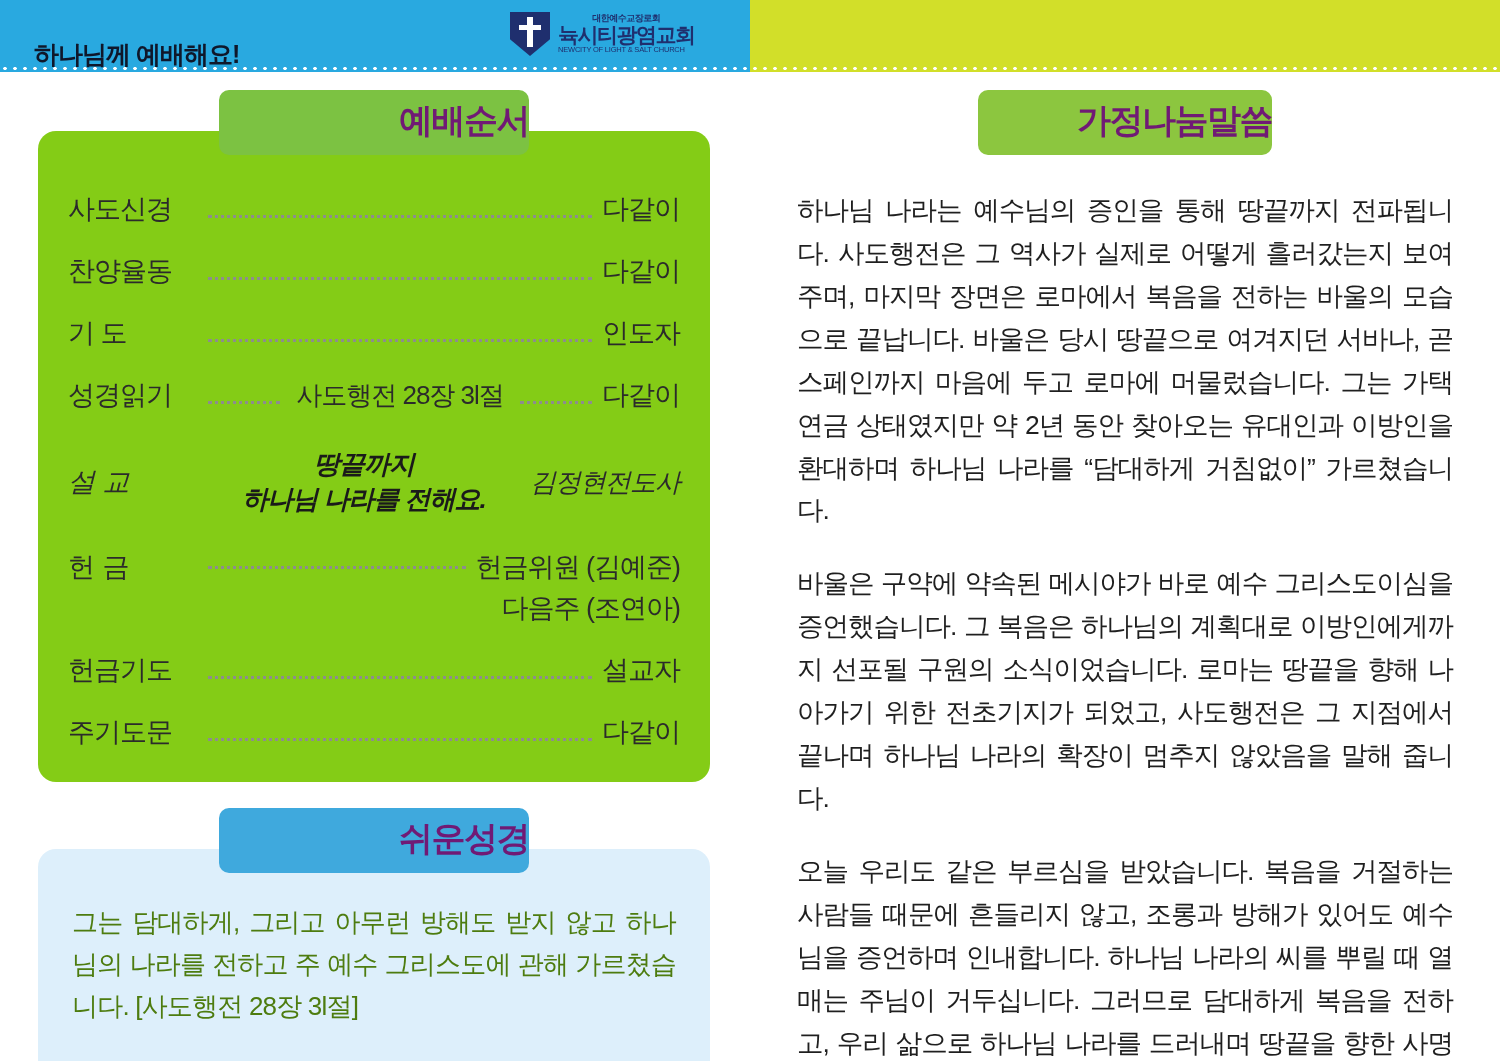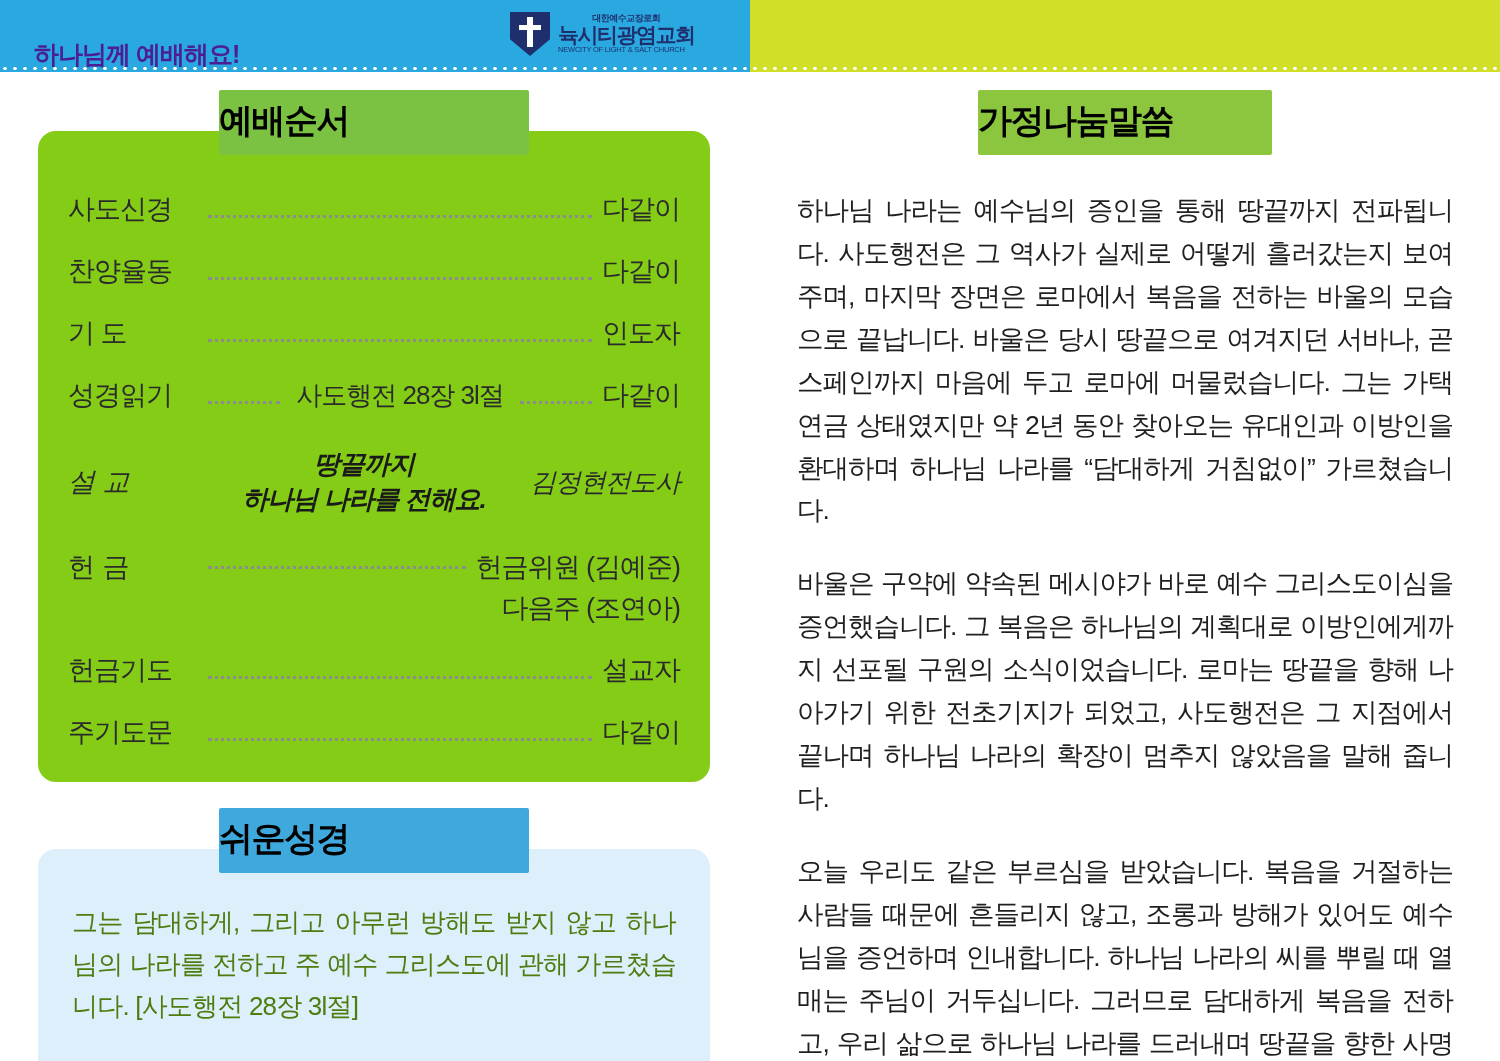--- a/index.html
+++ b/index.html
@@ -38,21 +38,21 @@
   }
   .header-right {
     width: 750px;
     height: 72px;
     background: #d2df29;
     position: relative;
     display: flex;
     align-items: center;
   }
   .header-title {
-    color: #4c1d95;
+    color: #0f172a;
     font-size: 25px;
     font-weight: bold;
     margin-left: 34px;
     letter-spacing: -1px;
     margin-top: 36px;
   }
   .dot-strip {
     position: absolute;
     bottom: 0;
     left: 0;
@@ -131,26 +131,26 @@
   .col-right {
     position: absolute;
     left: 785px; top: 18px;
     width: 680px;
   }
 
   
   .pill {
     display: block;
     margin: 0 auto;
-    text-align: left;
-    color: #000000;
+    text-align: right;
+    color: #701a75;
     font-weight: bold;
     font-size: 34px;
     letter-spacing: -1.5px;
-    border-radius: 2px;
+    border-radius: 10px;
     padding: 8px 0 11px;
     position: relative;
     z-index: 3;
   }
   .pill-green { background: #7cc242; width: 310px; }
   .pill-blue  { background: #3fa9dd; width: 310px; }
   .pill-lime  { background: #8cc63f; width: 294px; }
 
   .card {
     border-radius: 18px;

